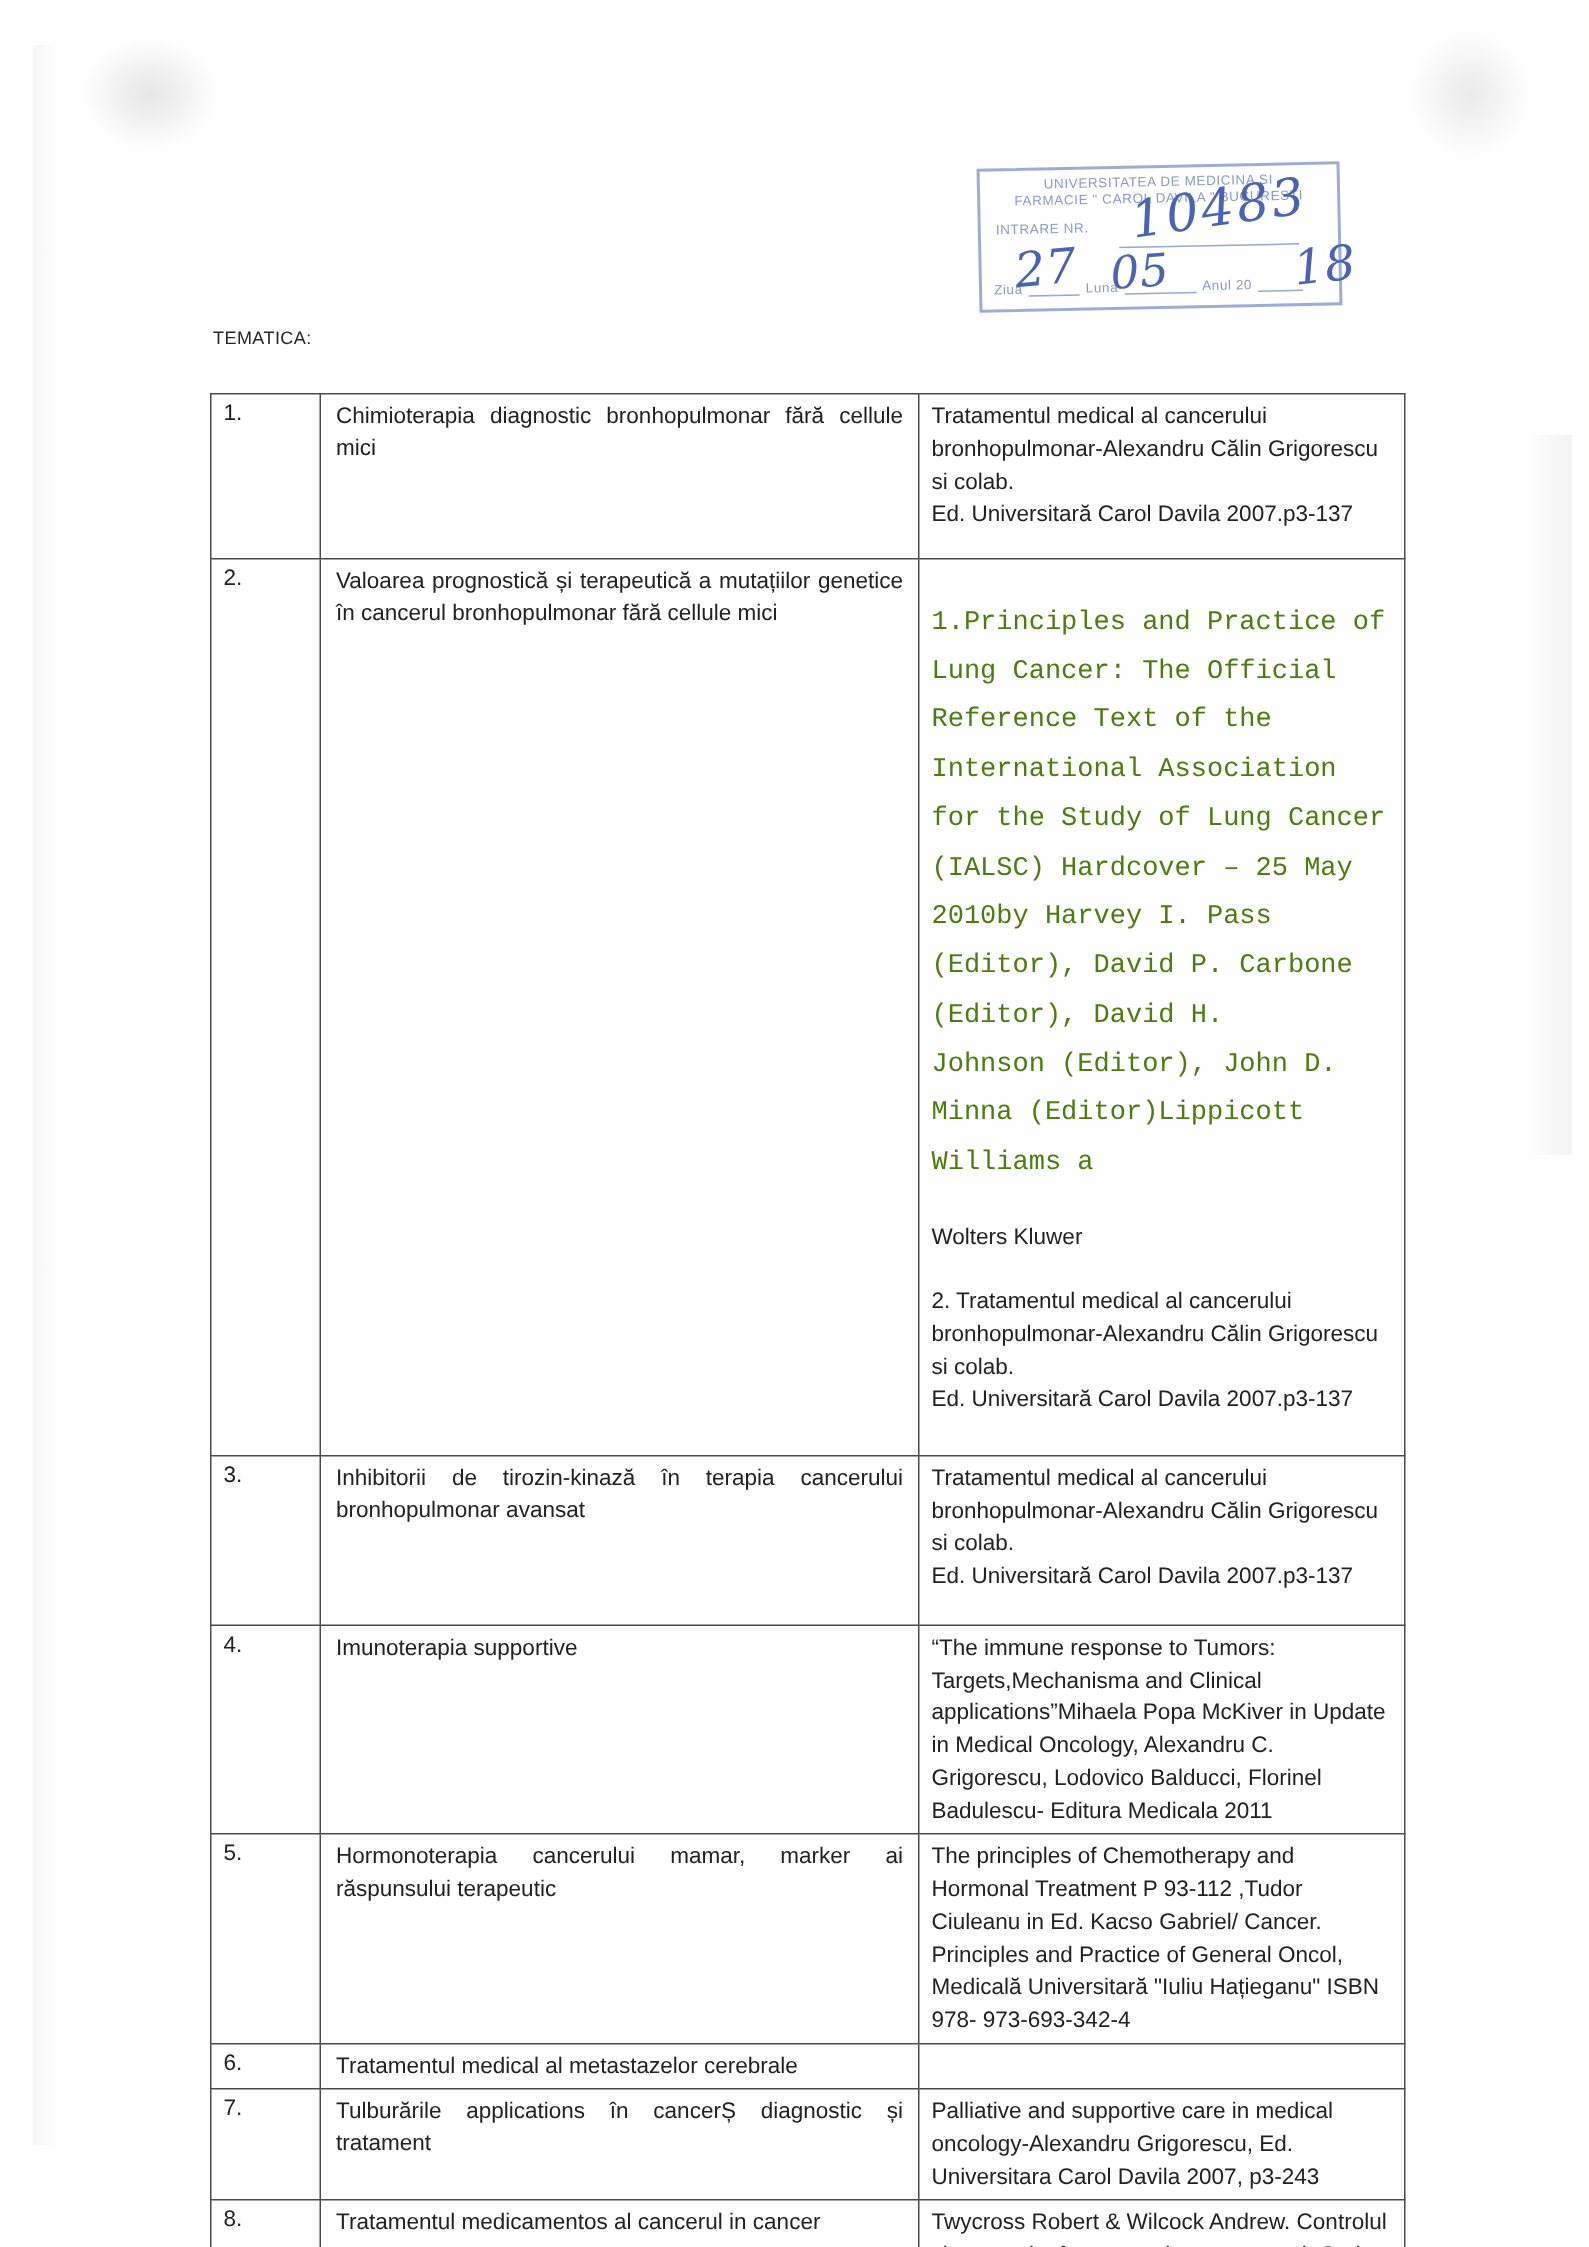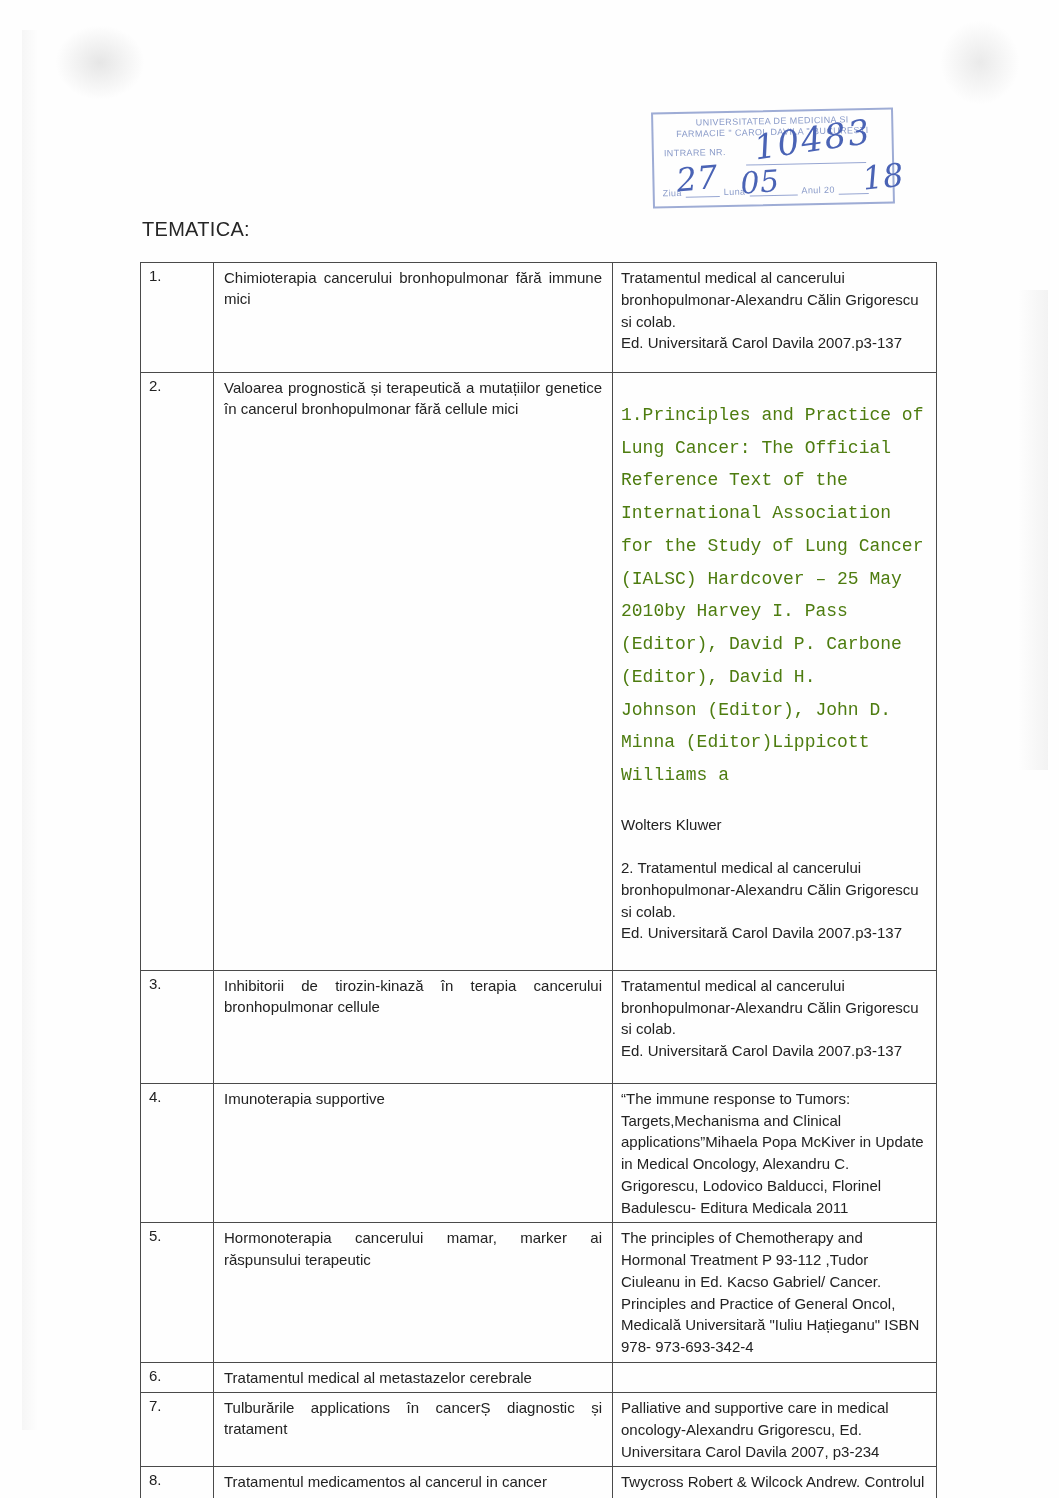--- a/index.html
+++ b/index.html
@@ -36,21 +36,21 @@
     border-bottom: 1px solid rgba(125,144,199,.8); }
 
   .hand { position: absolute; font-family: "DejaVu Serif", serif; font-style: italic;
     color: #4a63b5; pointer-events: none; }
   .hw-number { left: 100px; top: 8px; font-size: 34px; transform: rotate(-7deg); letter-spacing: 2px; }
   .hw-ziua { left: 22px; top: 46px; font-size: 32px; transform: rotate(-4deg); }
   .hw-luna { left: 86px; top: 52px; font-size: 30px; transform: rotate(-3deg); }
   .hw-anul { left: 208px; top: 48px; font-size: 32px; transform: rotate(-5deg); }
 
   
-  .title { position: absolute; left: 142px; top: 218px; font-size: 20px; letter-spacing: .3px; color: #262626; }
+  .title { position: absolute; left: 142px; top: 218px; font-size: 12px; letter-spacing: .3px; color: #262626; }
 
   
   table.tematica { position: absolute; left: 140px; top: 262px; width: 796px;
     border-collapse: collapse; table-layout: fixed; font-size: 15px; color: #222; }
   table.tematica td, table.tematica th { border: 1px solid #4a4a4a; vertical-align: top; font-weight: normal; }
   col.c-nr  { width: 73px; }
   col.c-tem { width: 399px; }
   col.c-bib { width: 324px; }
 
   tr.hdr th { height: 24px; text-align: left; padding: 2px 8px; font-size: 15px; }
@@ -105,42 +105,42 @@
   <table class="tematica">
     <colgroup>
       <col class="c-nr">
         <col class="c-tem">
         <col class="c-bib">
     </colgroup>
     <tbody>
 
     <tr class="r1">
       <td class="col-nr">1.</td>
-      <td class="col-tem">Chimioterapia cancerului bronhopulmonar fără immune mici</td>
+      <td class="col-tem">Chimioterapia diagnostic bronhopulmonar fără cellule mici</td>
       <td class="col-bib">Tratamentul medical al cancerului bronhopulmonar-Alexandru Călin Grigorescu si colab.
 Ed. Universitară Carol Davila 2007.p3-137</td>
     </tr>
 
     <tr class="r2">
       <td class="col-nr">2.</td>
       <td class="col-tem">Valoarea prognostică și terapeutică a mutațiilor genetice în cancerul bronhopulmonar fără cellule mici</td>
       <td class="col-bib">
         <div class="serif">1.Principles and Practice of Lung Cancer: The Official Reference Text of the International Association for the Study of Lung Cancer (IALSC) Hardcover – 25 May 2010by Harvey I. Pass (Editor), David P. Carbone (Editor), David H.
 Johnson (Editor), John D.
 Minna (Editor)Lippicott Williams a</div>
         <div class="bib-sans">Wolters Kluwer
 
 2. Tratamentul medical al cancerului bronhopulmonar-Alexandru Călin Grigorescu si colab.
 Ed. Universitară Carol Davila 2007.p3-137</div>
       </td>
     </tr>
 
     <tr class="r3">
       <td class="col-nr">3.</td>
-      <td class="col-tem">Inhibitorii de tirozin-kinază în terapia cancerului bronhopulmonar cellule</td>
+      <td class="col-tem">Inhibitorii de tirozin-kinază în terapia cancerului bronhopulmonar avansat</td>
       <td class="col-bib">Tratamentul medical al cancerului bronhopulmonar-Alexandru Călin Grigorescu si colab.
 Ed. Universitară Carol Davila 2007.p3-137</td>
     </tr>
 
     <tr class="r4">
       <td class="col-nr">4.</td>
       <td class="col-tem">Imunoterapia supportive</td>
       <td class="col-bib">“The immune response to Tumors: Targets,Mechanisma and Clinical applications”Mihaela Popa McKiver  in Update in Medical Oncology, Alexandru C. Grigorescu, Lodovico Balducci, Florinel Badulescu- Editura Medicala 2011</td>
     </tr>
 
@@ -152,21 +152,21 @@
 
     <tr class="r6">
       <td class="col-nr">6.</td>
       <td class="col-tem">Tratamentul medical al metastazelor cerebrale</td>
       <td class="col-bib"></td>
     </tr>
 
     <tr class="r7">
       <td class="col-nr">7.</td>
       <td class="col-tem">Tulburările applications în cancerȘ diagnostic și tratament</td>
-      <td class="col-bib">Palliative and supportive care in medical oncology-Alexandru Grigorescu, Ed. Universitara  Carol Davila 2007, p3-234</td>
+      <td class="col-bib">Palliative and supportive care in medical oncology-Alexandru Grigorescu, Ed. Universitara  Carol Davila 2007, p3-243</td>
     </tr>
 
     <tr class="r8">
       <td class="col-nr">8.</td>
       <td class="col-tem">Tratamentul medicamentos al cancerul in cancer</td>
       <td class="col-bib">Twycross Robert &amp; Wilcock Andrew. Controlul simptomelor în cancerul avansat, trad. Corin Găsdoiu, Dr. Daniela</td>
     </tr>
   </tbody>
     </table>
 

